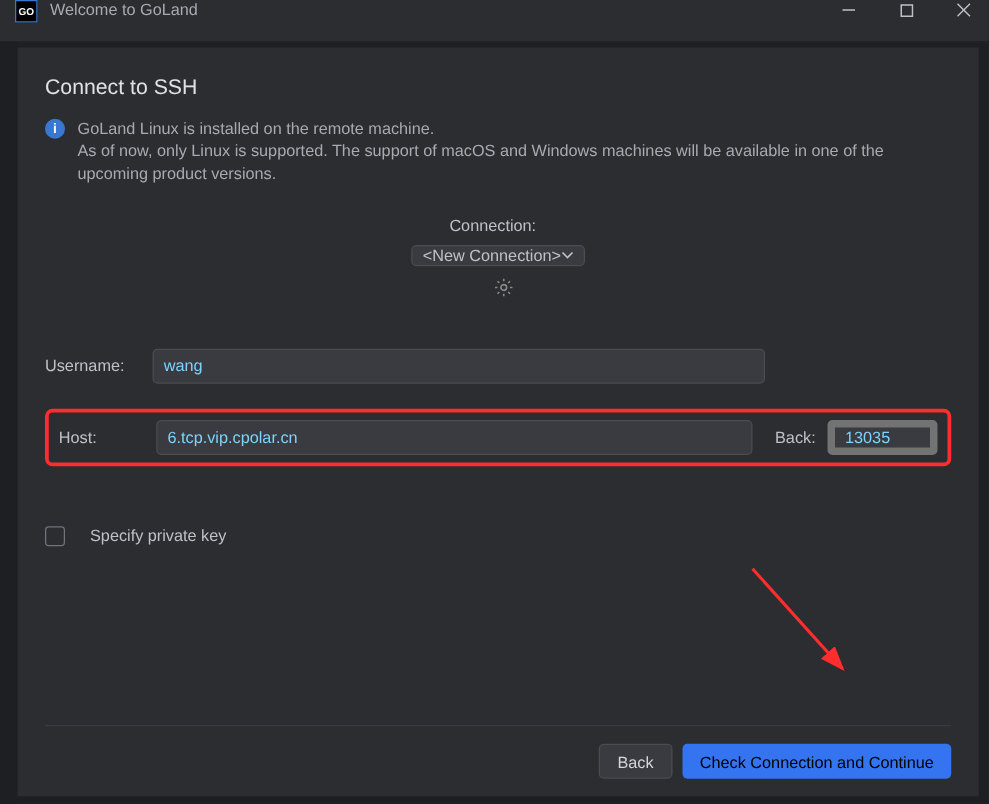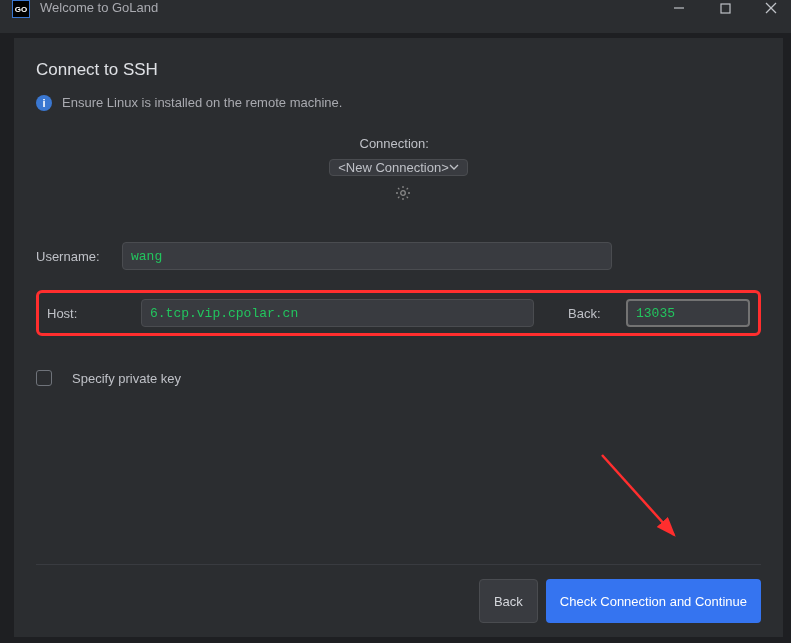--- a/index.html
+++ b/index.html
@@ -133,47 +133,47 @@
       color: #888;
       margin-left: 8px;
     }
     .text-input {
       width: 490px;
     }
     .text-input input {
       background: transparent;
       border: none;
       outline: none;
-      color: #22c55e;
-      font-family: Liberation Mono, monospace;
+      color: #7dd3fc;
+      font-family: Liberation Sans, sans-serif;
       font-size: inherit;
       width: 100%;
     }
     .highlight-box {
       border: 3px solid #ff2e2e;
       border-radius: 6px;
       padding: 6px 8px;
       display: flex;
       align-items: center;
-      gap: 24px;
-      margin-bottom: 26px;
+      gap: 8px;
+      margin-bottom: 40px;
     }
     .highlight-box .label {
       min-width: 70px;
     }
     .host-input {
       flex: 1;
       max-width: 490px;
     }
     .port-label {
       margin-left: 10px;
     }
     .port-input {
-      width: 124px;
-      border: 2px solid #737373;
+      width: 88px;
+      border: 6px solid #737373;
       background: #393b40;
     }
     .port-input input {
       caret-color: #fff;
     }
     .checkbox-row {
       display: flex;
       align-items: center;
       gap: 20px;
       margin-top: 8px;
@@ -188,35 +188,35 @@
     .footer {
       margin-top: auto;
       border-top: 1px solid #393b40;
       padding-top: 14px;
       display: flex;
       justify-content: flex-end;
       gap: 8px;
       position: relative;
     }
     .btn {
-      height: 44px;
+      height: 28px;
       border-radius: 4px;
       display: flex;
       align-items: center;
       padding: 0 14px;
       font-size: 13px;
     }
     .btn-secondary {
       background: #393b40;
       border: 1px solid #4a4c50;
       color: #d4d6db;
     }
     .btn-primary {
       background: #3574f0;
-      color: #ffffff;
+      color: #000000;
       border: none;
     }
     .arrow {
       position: absolute;
       left: 580px;
       bottom: 80px;
       pointer-events: none;
     }
     .side-bg {
       position: absolute;
@@ -256,21 +256,22 @@
 </div>
 
 <div class="side-bg"></div>
 
 <div class="dialog">
   <div class="heading">Connect to SSH</div>
 
   <div class="info-row">
     <div class="info-icon">i</div>
     <div class="info-text">
-      <span>Ensure Linux is installed on the remote machine.</span><br>
+      <span>GoLand Linux is installed on the remote machine.</span><br>
+      <span>As of now, only Linux is supported. The support of macOS and Windows machines will be available in one of the upcoming product versions.</span>
     </div>
   </div>
 
   <div class="form-row conn-row">
     <div class="label">Connection:</div>
     <div class="select-wrap" style="max-width:610px;">
       <span>&lt;New Connection&gt;</span>
       <span>
         <svg width="10" height="10" viewBox="0 0 10 10">
             <path d="M1 3 L5 7 L9 3" fill="none" stroke="#bfc1c7" stroke-width="1.3"></path>

